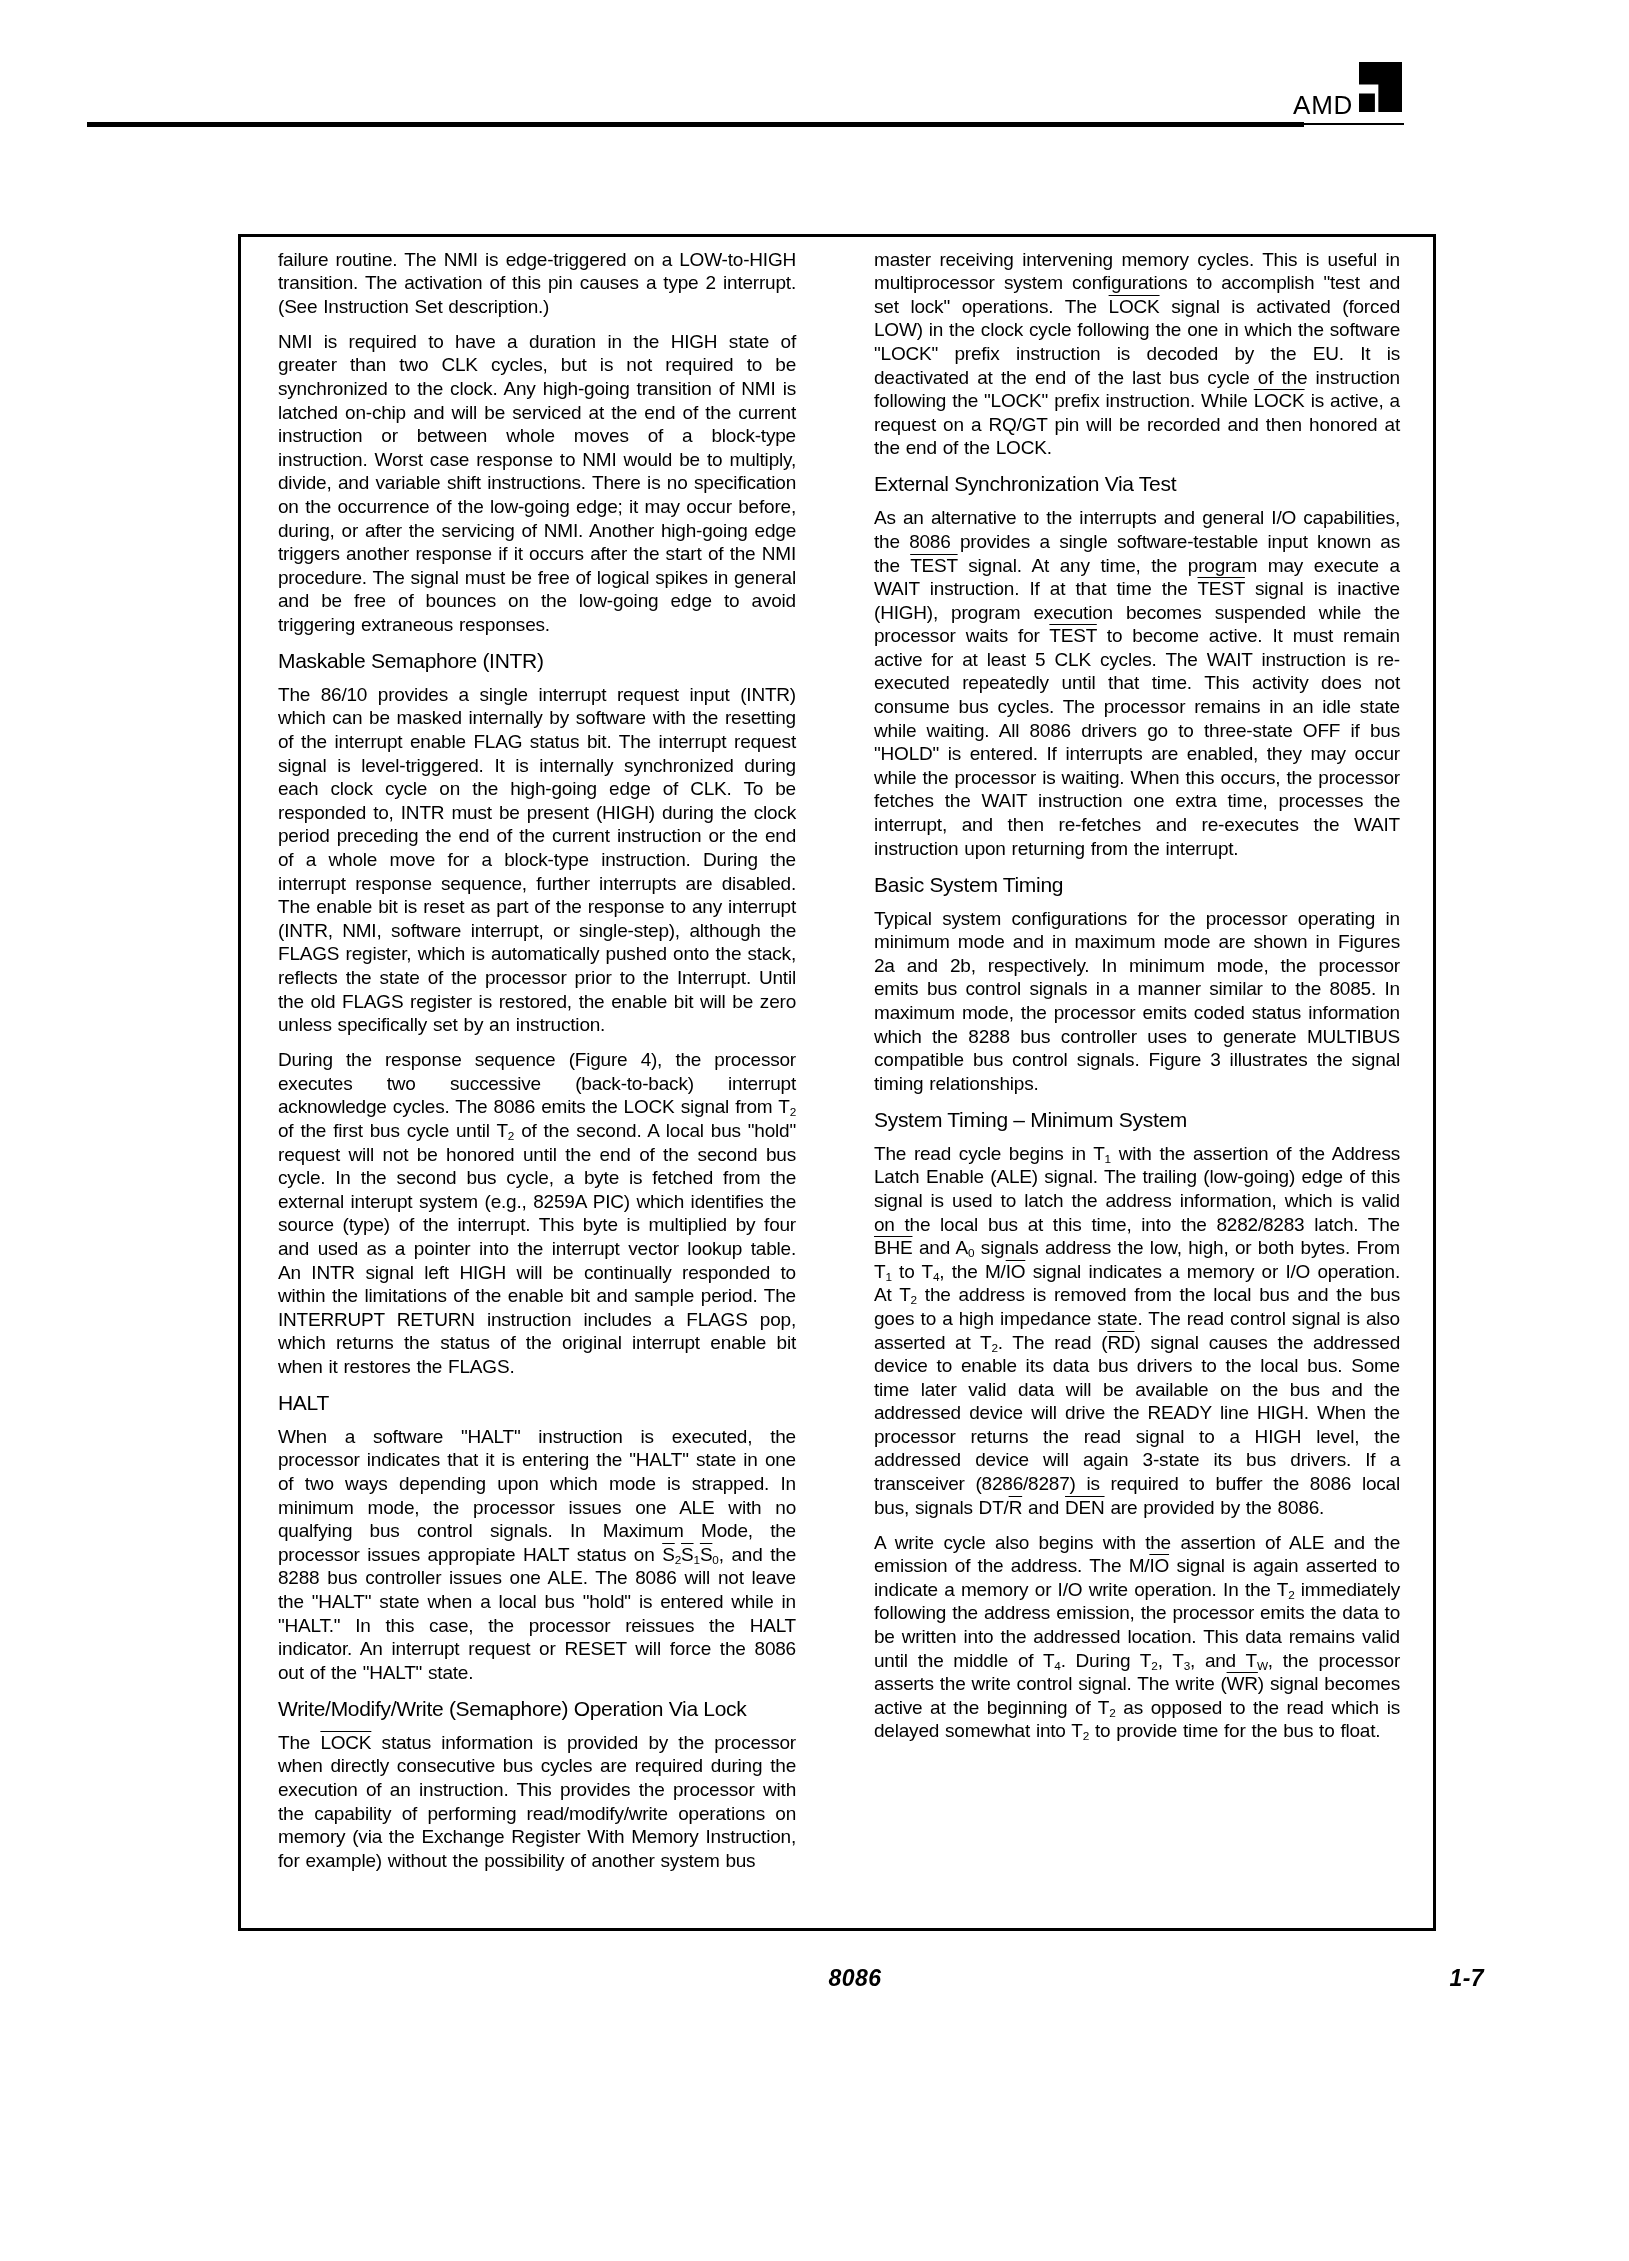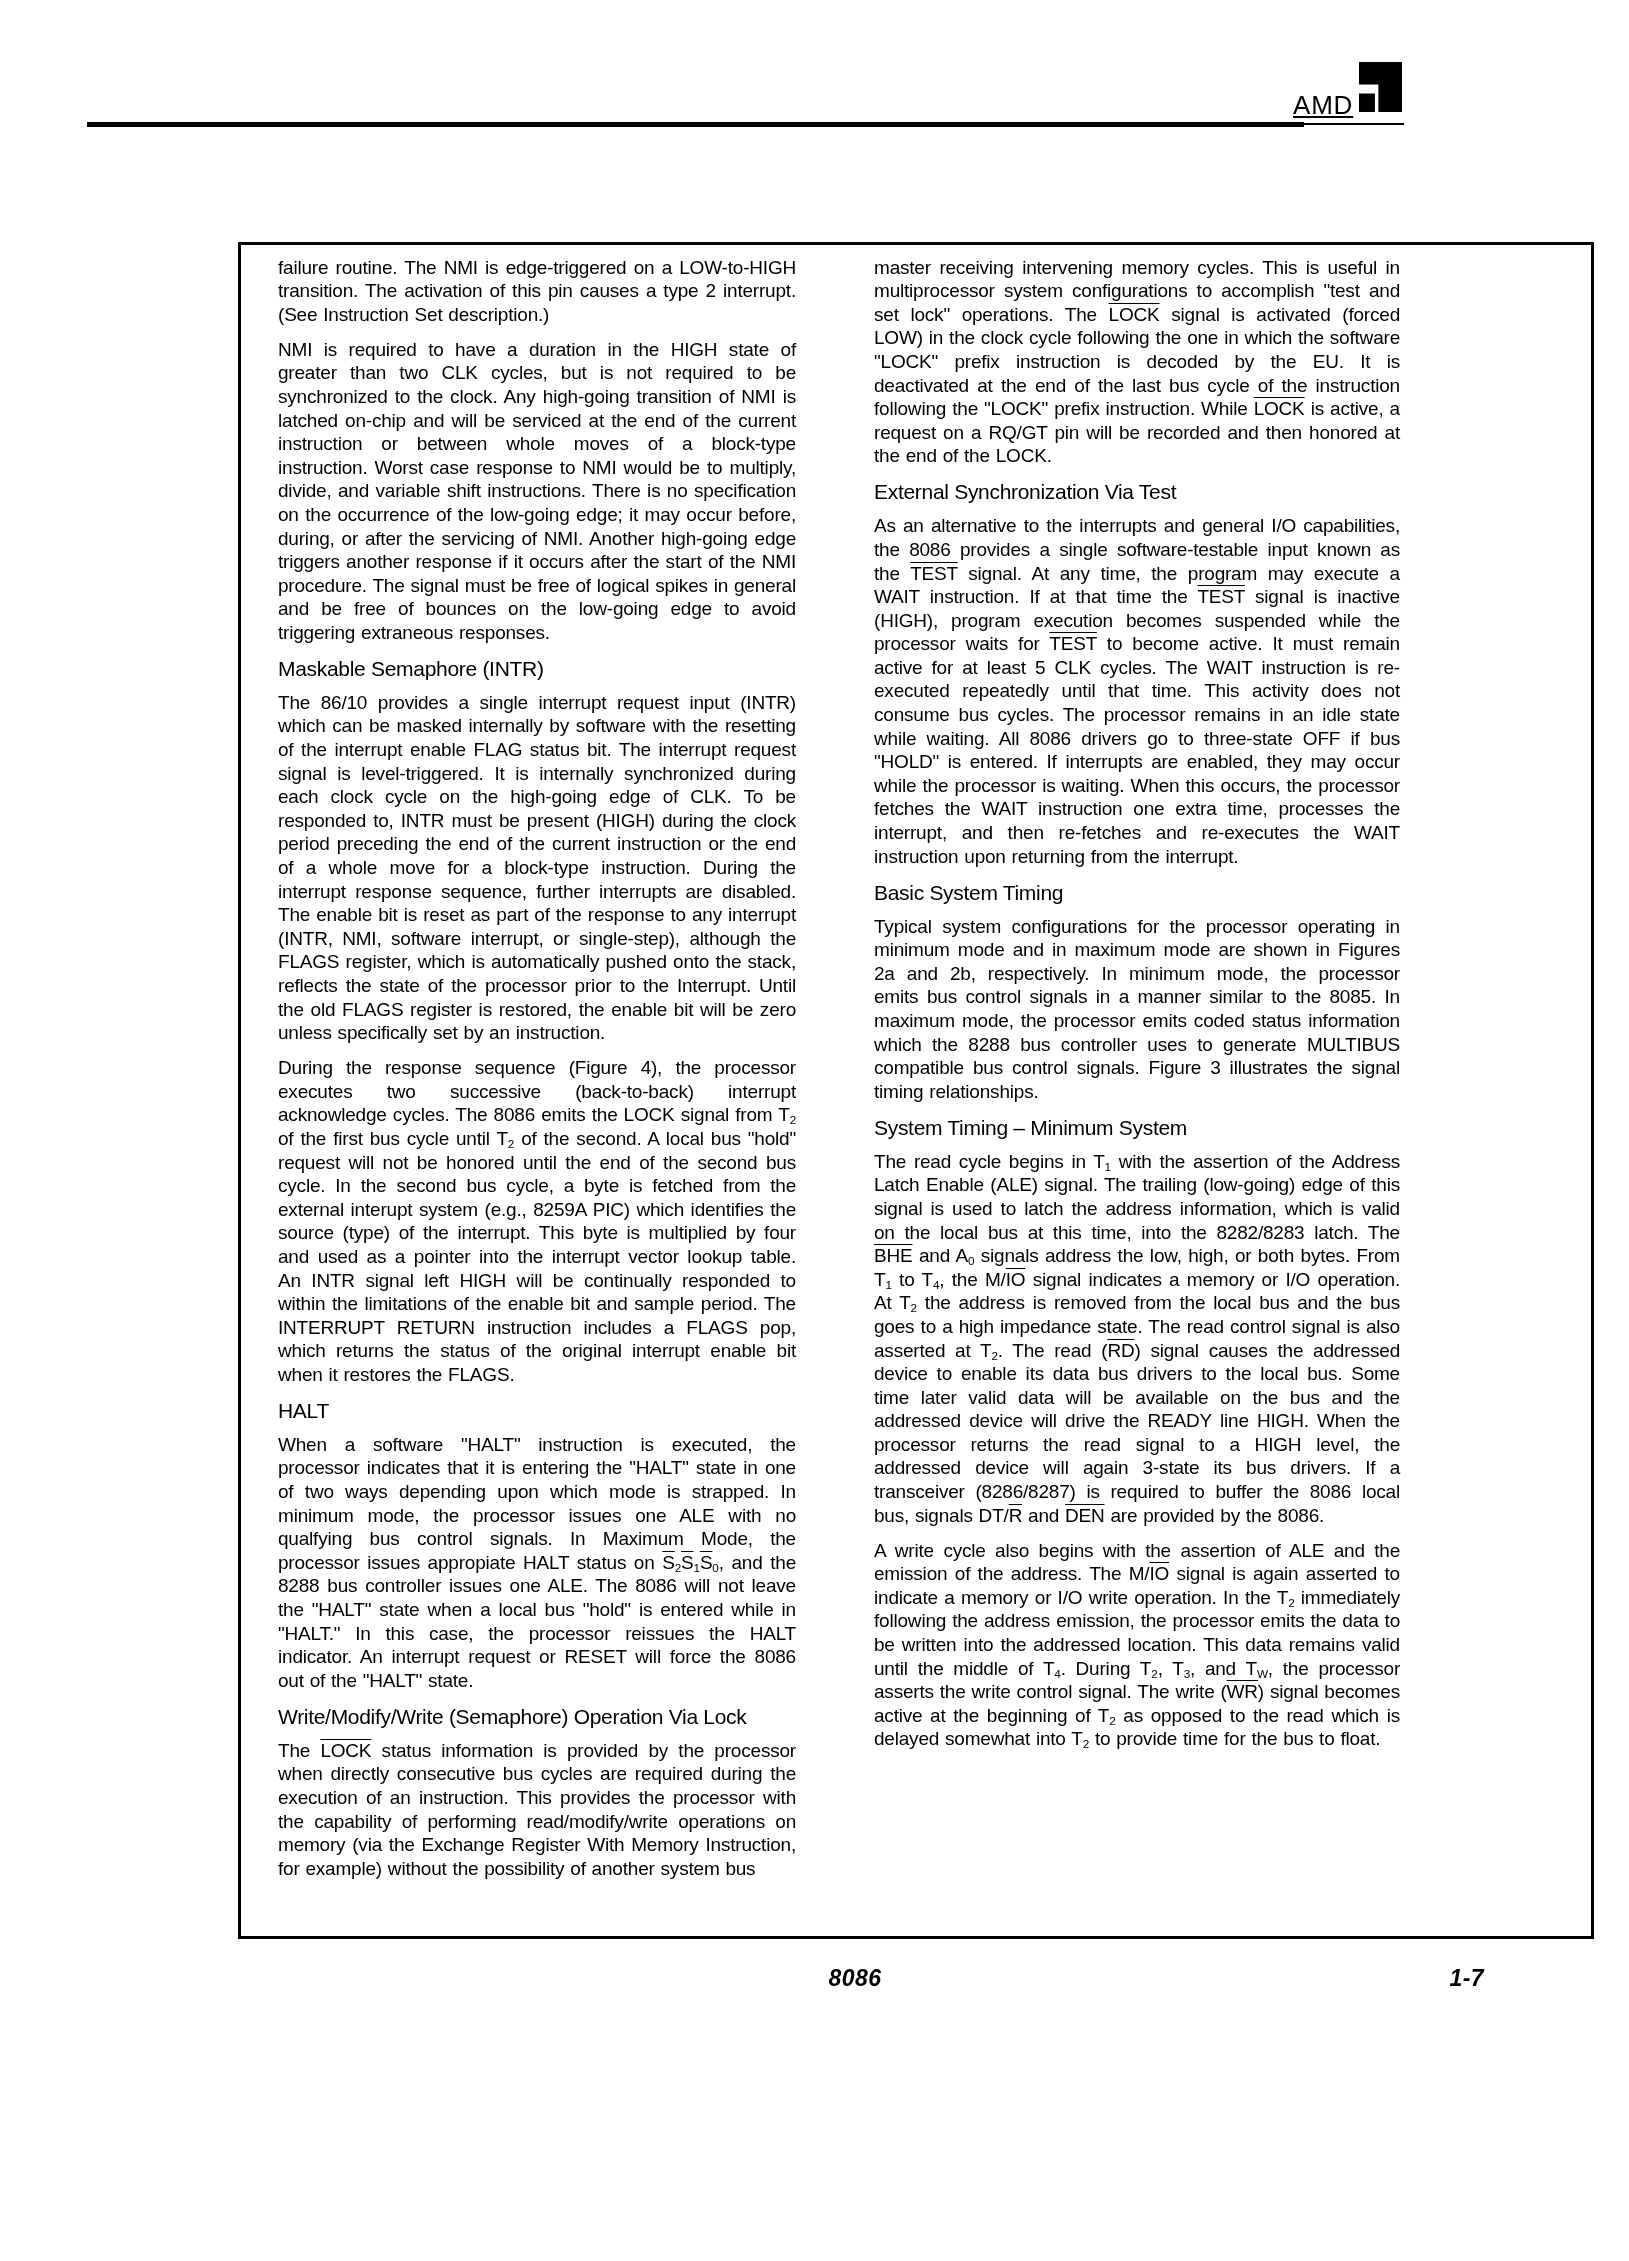--- a/index.html
+++ b/index.html
@@ -4,27 +4,26 @@
 <style>
   html,body{margin:0;padding:0;}
   body{
     width:1629px;height:2261px;position:relative;background:#ffffff;
     font-family:"Liberation Sans",sans-serif;color:#000;
     -webkit-font-smoothing:antialiased;
   }
   .hdr-brand{
     position:absolute;left:1293px;top:90px;font-size:26px;letter-spacing:0.8px;
     color:#000;
-    text-decoration:underline;
   }
   .hdr-logo{position:absolute;left:1359px;top:62px;width:43px;height:50px;}
   .rule-thick{position:absolute;left:87px;top:122px;width:1217px;height:5.3px;background:#000;}
   .rule-thin{position:absolute;left:1302px;top:123px;width:102px;height:2.3px;background:#000;}
   .content-box{
-    position:absolute;left:238px;top:242px;width:1356px;height:1697px;
+    position:absolute;left:238px;top:234px;width:1198px;height:1697px;
     border:3.8px solid #000;box-sizing:border-box;overflow:hidden;
   }
   .col{position:absolute;top:10.6px;}
   .col-left{left:37px;width:518px;}
   .col-right{left:633px;width:526px;}
   .para{
     font-size:19px;line-height:23.6px;text-align:justify;margin:0 0 11.4px 0;
     letter-spacing:-0.2px;word-spacing:0.8px;
   }
   .section{

